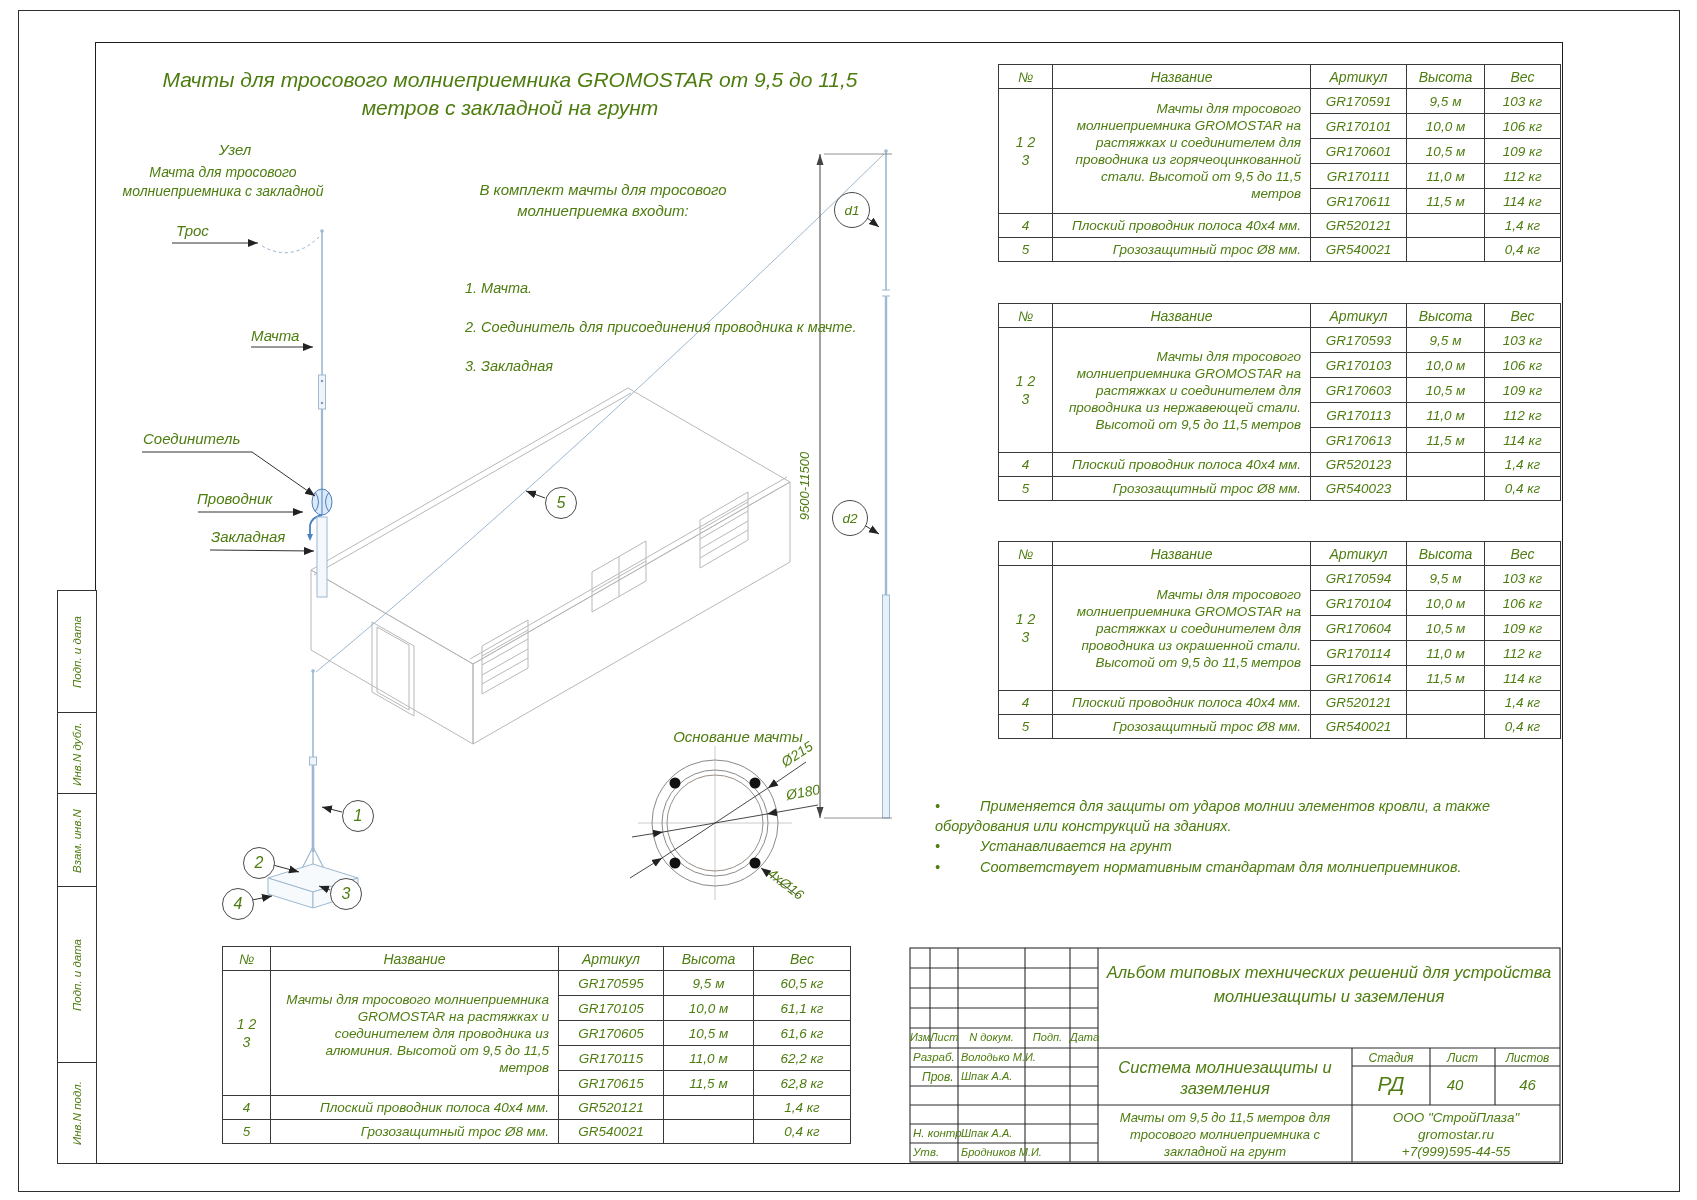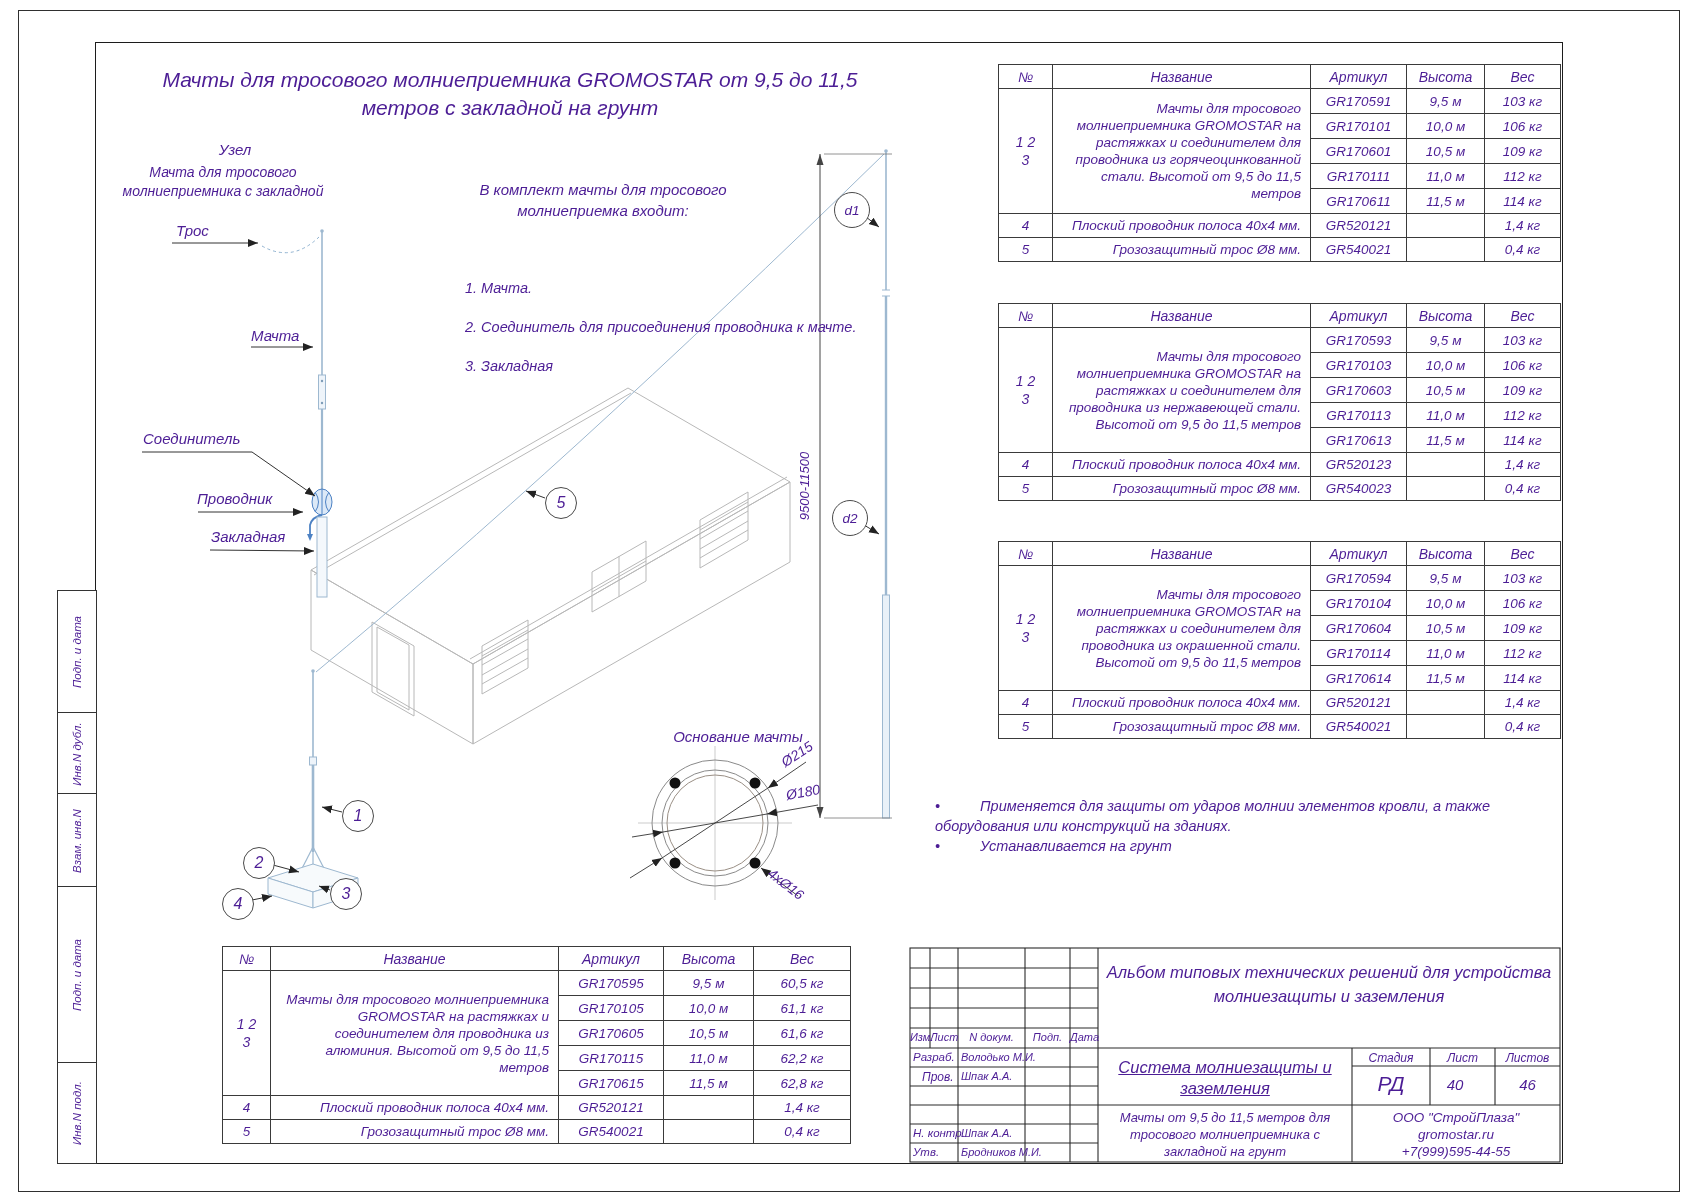--- a/index.html
+++ b/index.html
@@ -1,17 +1,17 @@
 <!DOCTYPE html>
 <html><head>
 <meta charset="utf-8">
 <style>
   html,body{margin:0;padding:0;background:#e8e8e8;}
   .sheet{position:relative;width:1697px;height:1200px;background:#ffffff;overflow:hidden;
-         font-family:"Liberation Sans",sans-serif;font-style:italic;color:#4c1d95;}
+         font-family:"Liberation Sans",sans-serif;font-style:italic;color:#4d7c0f;}
   .frame-outer{position:absolute;left:18px;top:10px;width:1660px;height:1180px;border:1px solid #2f2f2f;}
   .frame-inner{position:absolute;left:95px;top:42px;width:1466px;height:1120px;border:1.5px solid #1c1c1c;}
   .lbl{position:absolute;white-space:pre-line;}
   .ctr{text-align:center;}
   svg.art{position:absolute;left:0;top:0;pointer-events:none;}
   
   table.spec{position:absolute;border-collapse:collapse;table-layout:fixed;font-style:italic;}
   table.spec td,table.spec th{border:1px solid #3a3a3a;font-weight:normal;font-size:13.5px;
         text-align:center;padding:0 4px;overflow:hidden;}
   table.spec th{font-size:14px;height:23px;}
@@ -215,20 +215,21 @@
   <div class="lbl ctr rot" style="left:740px;top:478px;width:130px;height:16px;font-size:13px;transform:rotate(-90deg);">9500-11500</div>
 
   <div class="lbl ctr" style="left:628px;top:706px;width:220px;font-size:15px;margin-top:22px;">Основание мачты</div>
   <div class="lbl ctr rot" style="left:762px;top:746px;width:70px;font-size:14px;transform:rotate(-33deg);">Ø215</div>
   <div class="lbl ctr rot" style="left:768px;top:784px;width:70px;font-size:14px;transform:rotate(-10deg);">Ø180</div>
   <div class="lbl ctr rot" style="left:748px;top:876px;width:76px;font-size:14px;transform:rotate(38deg);">4хØ16</div>
 
   <div class="notes" id="notes-mount">
       <div class="note"><span class="bullet">•</span><span>Применяется для защиты от ударов молнии элементов кровли, а также оборудования или конструкций на зданиях.</span></div>
       <div class="note"><span class="bullet">•</span><span>Устанавливается на  грунт</span></div>
+      <div class="note"><span class="bullet">•</span><span>Соответствует нормативным стандартам для молниеприемников.</span></div>
     </div>
 
   <div class="vcell" style="top:590px;height:122px;">
       <span>Подп. и дата</span>
     </div>
   <div class="vcell" style="top:712px;height:81px;">
       <span>Инв.N дубл.</span>
     </div>
   <div class="vcell" style="top:793px;height:93px;">
       <span>Взам. инв.N</span>
@@ -250,21 +251,21 @@
 
   <div class="tb-text" style="left:913px;top:1051px;width:44px;font-size:11.5px;white-space:nowrap;">Разраб.</div>
   <div class="tb-text" style="left:961px;top:1051px;width:70px;font-size:11px;white-space:nowrap;">Володько М.И.</div>
   <div class="tb-text" style="left:922px;top:1070px;width:44px;font-size:12px;white-space:nowrap;">Пров.</div>
   <div class="tb-text" style="left:961px;top:1070px;width:70px;font-size:11px;white-space:nowrap;">Шпак А.А.</div>
   <div class="tb-text" style="left:913px;top:1127px;width:44px;font-size:11.5px;white-space:nowrap;">Н. контр.</div>
   <div class="tb-text" style="left:961px;top:1127px;width:70px;font-size:11px;white-space:nowrap;">Шпак А.А.</div>
   <div class="tb-text" style="left:913px;top:1146px;width:44px;font-size:11.5px;white-space:nowrap;">Утв.</div>
   <div class="tb-text" style="left:961px;top:1146px;width:70px;font-size:11px;white-space:nowrap;">Бродников М.И.</div>
 
-  <div class="tb-text ctr" style="left:1102px;top:1057px;width:246px;font-size:16.5px;line-height:21px;text-decoration:underline;">Система молниезащиты и заземления</div>
+  <div class="tb-text ctr" style="left:1102px;top:1057px;width:246px;font-size:16.5px;line-height:21px;">Система молниезащиты и заземления</div>
 
   <div class="tb-text ctr" style="left:1352px;top:1051px;width:78px;font-size:12px;">Стадия</div>
   <div class="tb-text ctr" style="left:1430px;top:1051px;width:65px;font-size:12px;">Лист</div>
   <div class="tb-text ctr" style="left:1495px;top:1051px;width:65px;font-size:12px;">Листов</div>
   <div class="tb-text ctr" style="left:1352px;top:1072px;width:78px;font-size:21px;">РД</div>
   <div class="tb-text ctr" style="left:1430px;top:1076px;width:50px;font-size:15px;">40</div>
   <div class="tb-text ctr" style="left:1495px;top:1076px;width:65px;font-size:15px;">46</div>
 
   <div class="tb-text ctr" style="left:1100px;top:1109px;width:250px;font-size:13px;line-height:17px;">Мачты от 9,5 до 11,5 метров для тросового молниеприемника с закладной на грунт</div>
   <div class="tb-text ctr" style="left:1356px;top:1109px;width:200px;font-size:13.5px;line-height:17px;">

